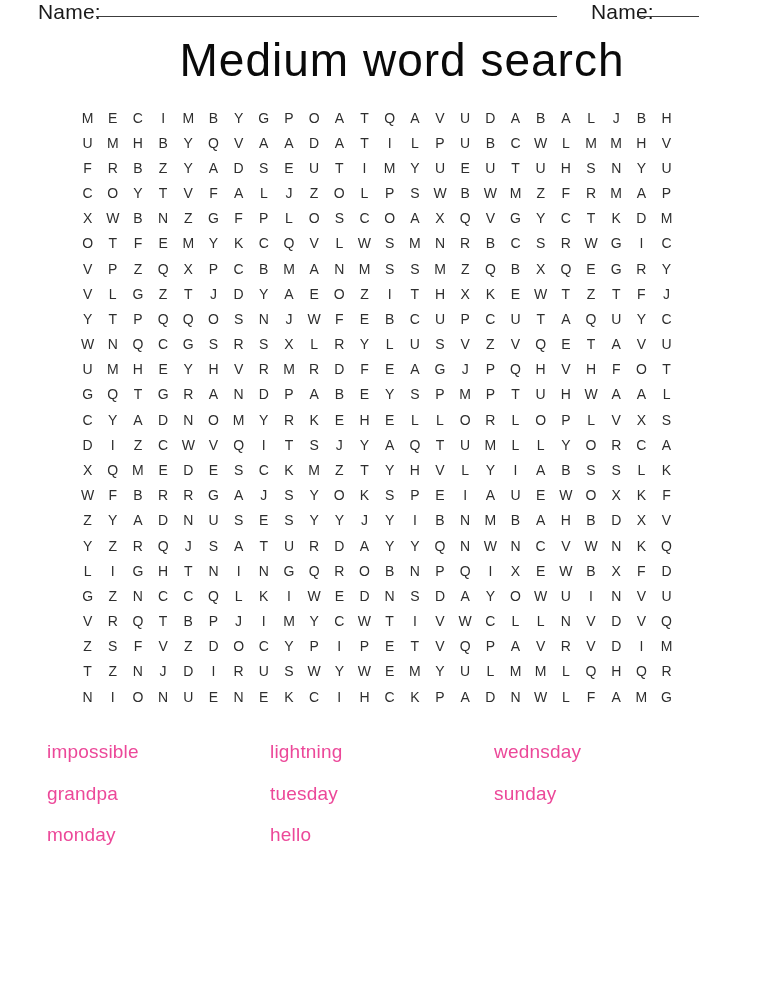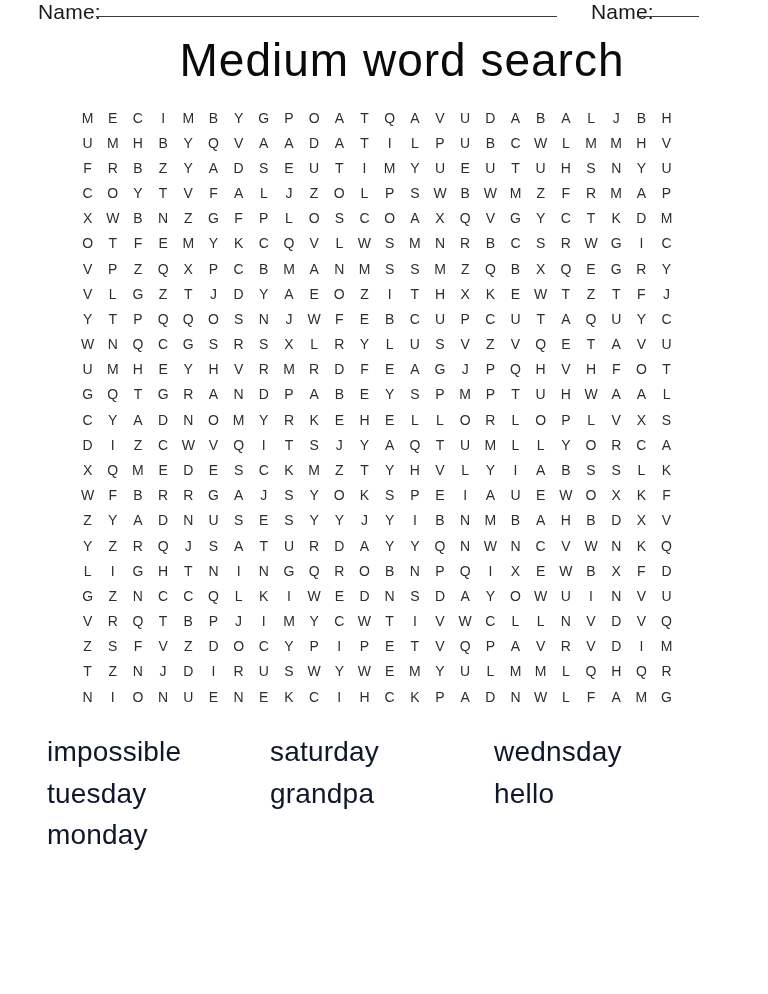--- a/index.html
+++ b/index.html
@@ -79,22 +79,22 @@
   .word-list {
     position: absolute;
     left: 47px;
     top: 731px;
     width: 680px;
     display: grid;
     grid-template-columns: 223px 224px 233px;
     grid-auto-rows: 41.7px;
   }
   .word-item {
-    font-size: 28px;
-    color: #0f172a;
+    font-size: 19px;
+    color: #ec4899;
     letter-spacing: 0.2px;
     display: flex;
     align-items: center;
     text-align: right;
   }
 </style>
 </head>
 <body>
 
 <div class="page">
@@ -729,21 +729,22 @@
         <span class="grid-cell">L</span>
         <span class="grid-cell">F</span>
         <span class="grid-cell">A</span>
         <span class="grid-cell">M</span>
         <span class="grid-cell">G</span>
       </div>
     </div>
 
   <div class="word-list">
       <div class="word-item">impossible</div>
-      <div class="word-item">saturday</div>
+      <div class="word-item">lightning</div>
       <div class="word-item">wednsday</div>
+      <div class="word-item">grandpa</div>
       <div class="word-item">tuesday</div>
-      <div class="word-item">grandpa</div>
+      <div class="word-item">sunday</div>
+      <div class="word-item">monday</div>
       <div class="word-item">hello</div>
-      <div class="word-item">monday</div>
     </div>
 
 </div>
 
 </body></html>

